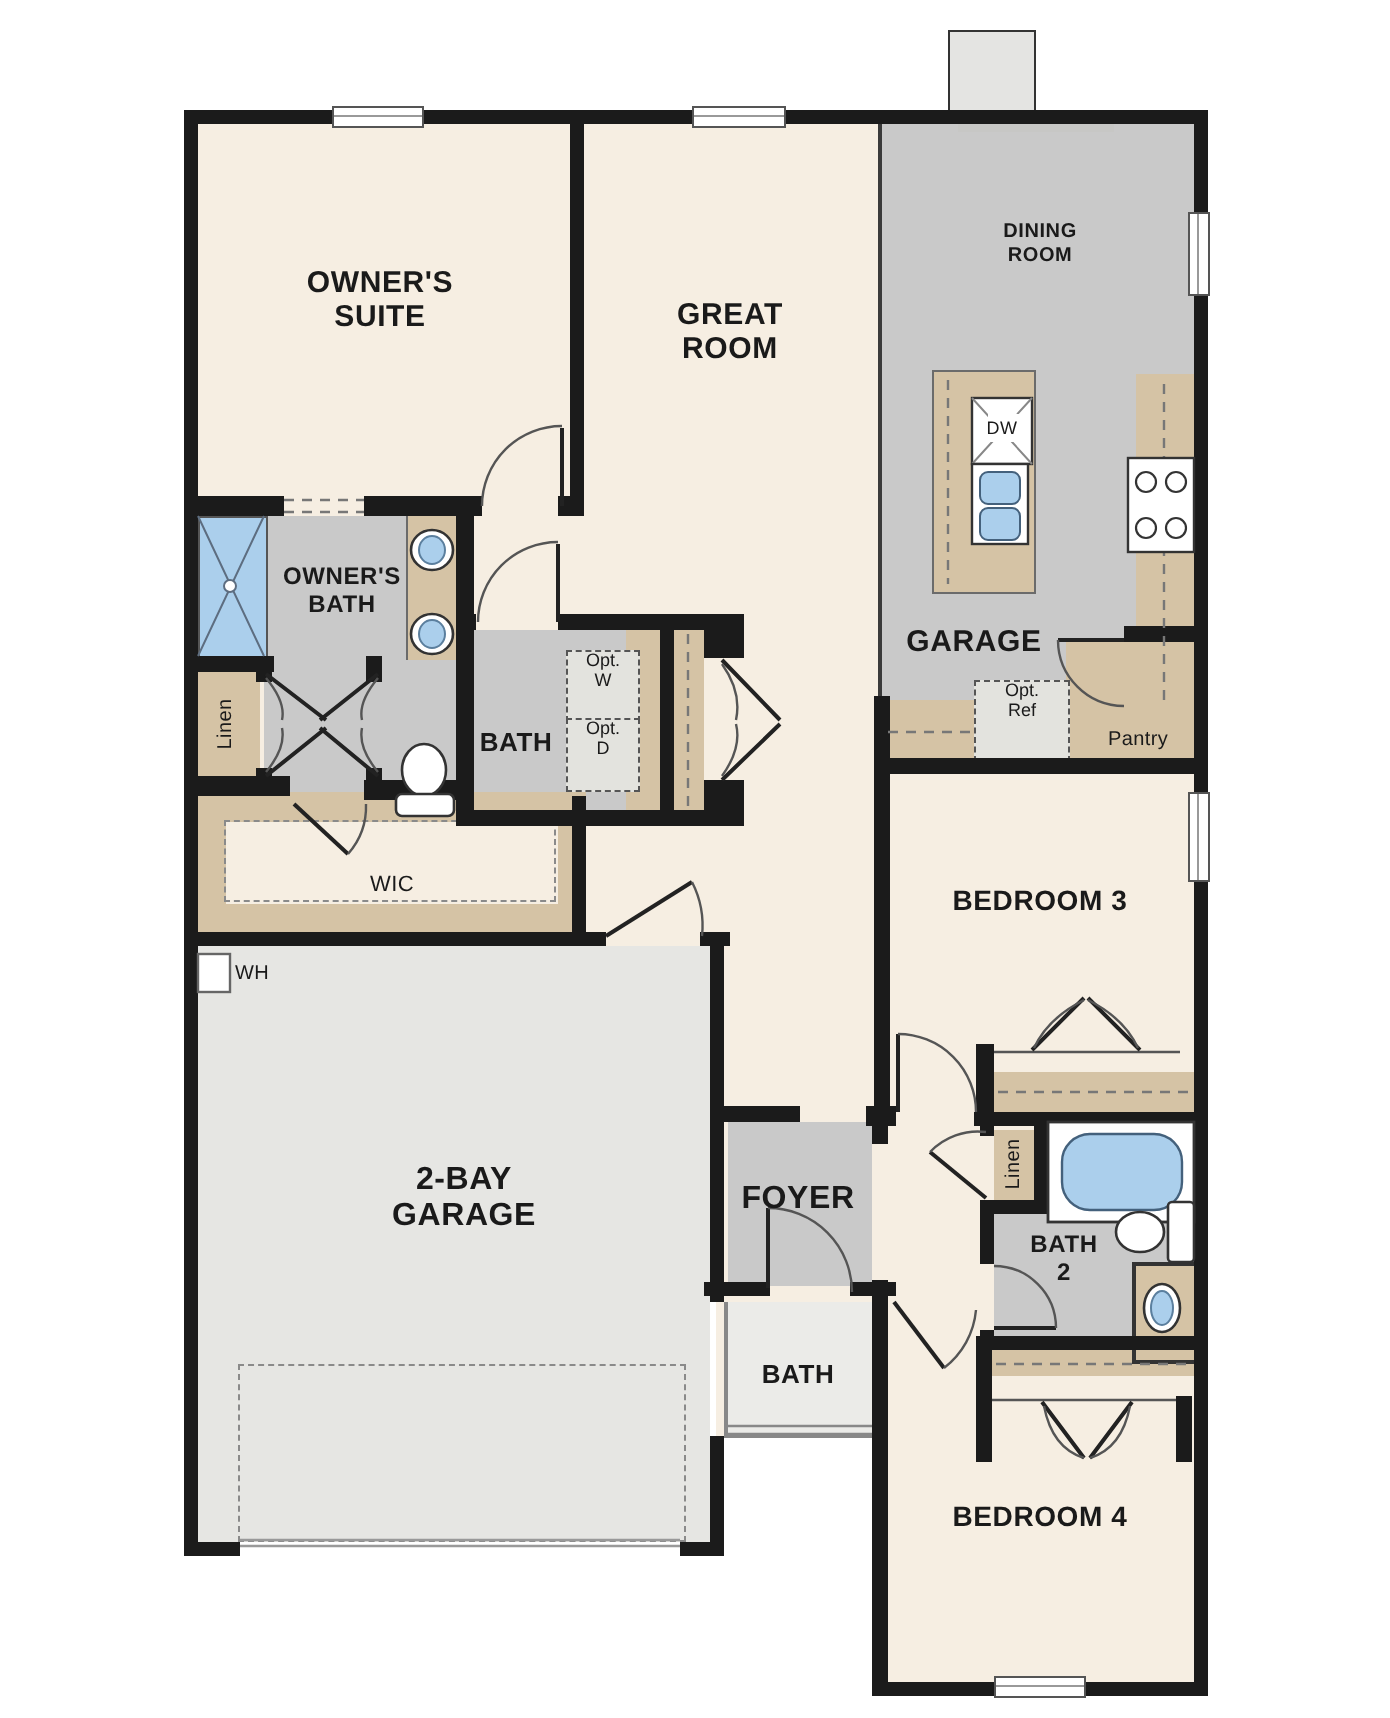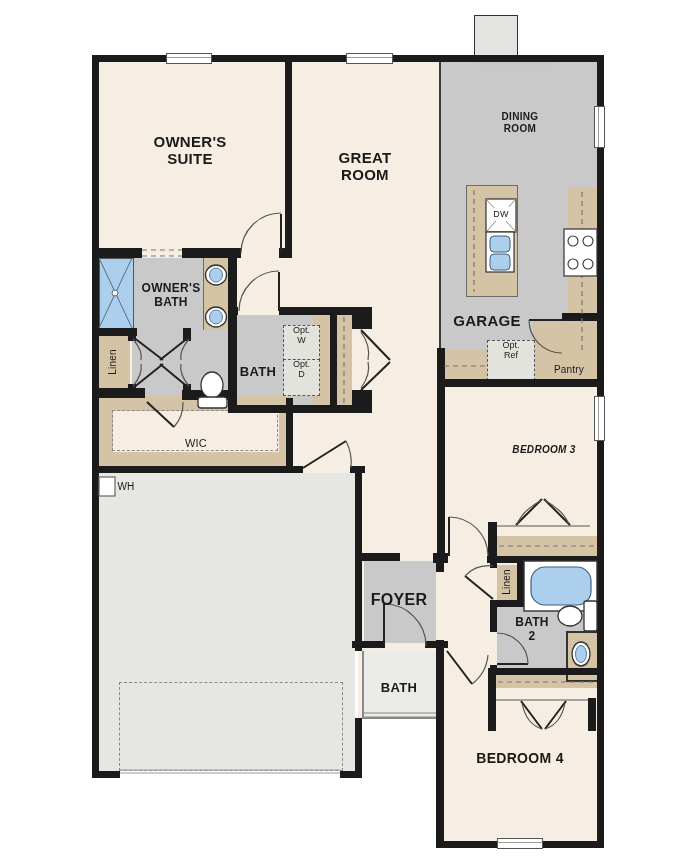--- a/index.html
+++ b/index.html
@@ -235,23 +235,25 @@
 SUITE</div>
   <div class="label" style="left:365px;top:166px;font-size:15px;">GREAT
 ROOM</div>
   <div class="label" style="left:520px;top:122px;font-size:10px;">DINING
 ROOM</div>
   <div class="label" style="left:487px;top:321px;font-size:15px;">GARAGE</div>
   <div class="label" style="left:171px;top:296px;font-size:12px;">OWNER'S
 BATH</div>
   <div class="label" style="left:258px;top:372px;font-size:13px;">BATH</div>
   <div class="label small" style="left:196px;top:431px;font-size:11px;margin-top:12px;">WIC</div>
+  <div class="label" style="left:232px;top:600px;font-size:16px;">2-BAY
+GARAGE</div>
   <div class="label" style="left:399px;top:600px;font-size:16px;">FOYER</div>
   <div class="label" style="left:399px;top:688px;font-size:13px;">BATH</div>
-  <div class="label" style="left:544px;top:450px;font-size:10px;font-style:italic;">BEDROOM 3</div>
+  <div class="label" style="left:520px;top:450px;font-size:14px;">BEDROOM 3</div>
   <div class="label" style="left:532px;top:630px;font-size:12px;">BATH
 2</div>
   <div class="label" style="left:520px;top:758px;font-size:14px;">BEDROOM 4</div>
   <div class="label small" style="left:561px;top:370px;padding-left:16px;">Pantry</div>
   <div class="label small rot" style="left:113px;top:362px;">Linen</div>
   <div class="label small rot" style="left:507px;top:582px;">Linen</div>
   <div class="label small" style="left:501px;top:214px;font-size:9px;">DW</div>
   <div class="label small" style="left:126px;top:487px;font-size:10px;">WH</div>
 
 </div>

